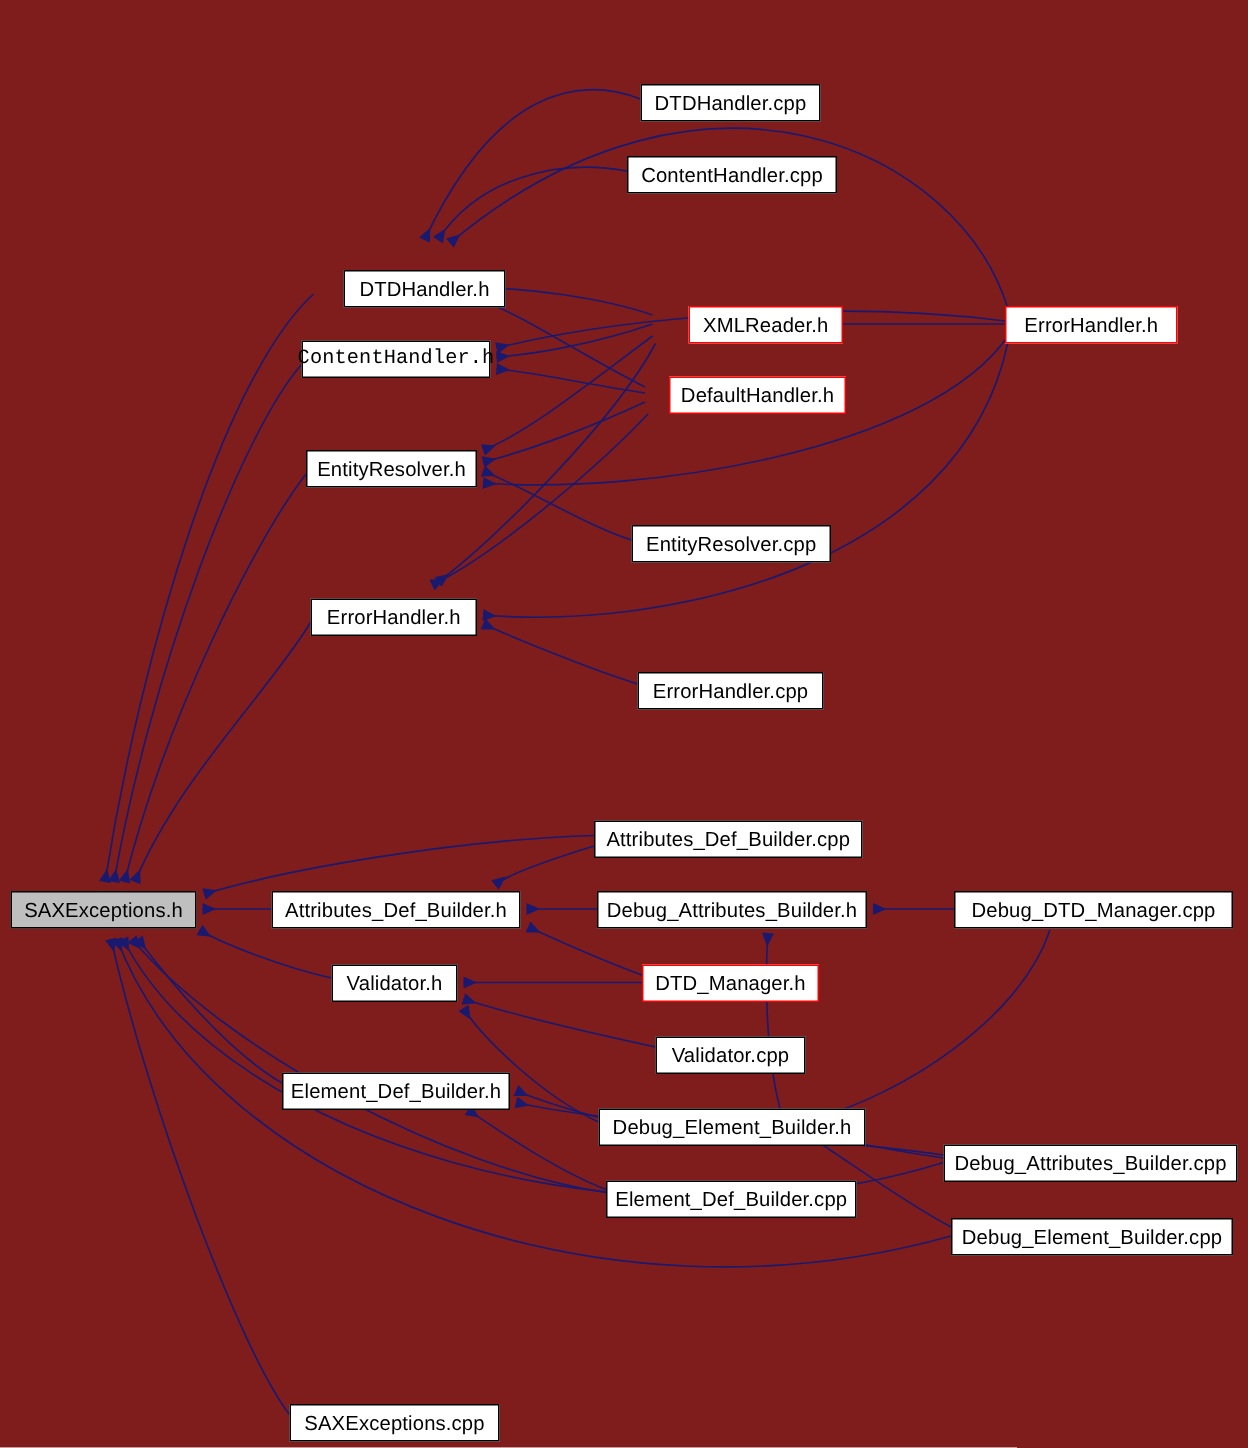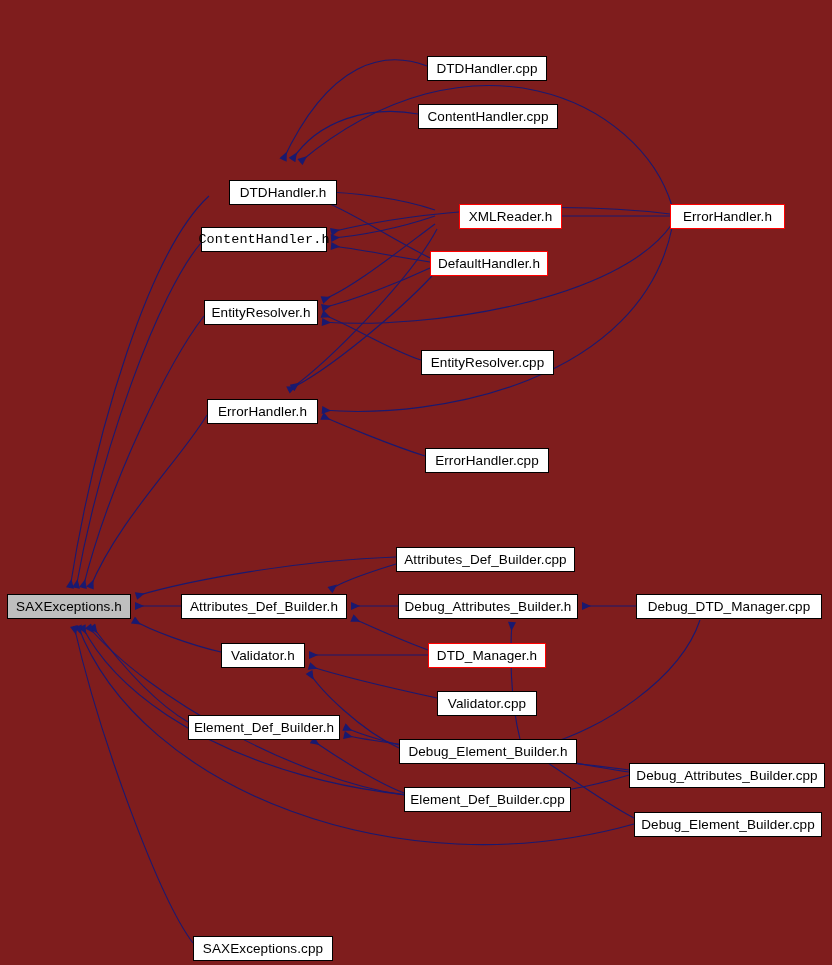--- a/index.html
+++ b/index.html
@@ -118,21 +118,21 @@
       </div>
       <div class="node red" style="left: 435px; top: 204px; width: 103px; height: 25px; margin-left: 24px;">
         <span class="node-label">XMLReader.h</span>
       </div>
       <div class="node red" style="left: 670px; top: 204px; width: 115px; height: 25px;">
         <span class="node-label">ErrorHandler.h</span>
       </div>
       <div class="node" style="left: 201px; top: 227px; width: 126px; height: 25px; font-family: Liberation Mono, monospace;">
         <span class="node-label">ContentHandler.h</span>
       </div>
-      <div class="node red" style="left: 430px; top: 251px; width: 118px; height: 25px;">
+      <div class="node red" style="left: 446px; top: 251px; width: 118px; height: 25px;">
         <span class="node-label">DefaultHandler.h</span>
       </div>
       <div class="node" style="left: 204px; top: 300px; width: 114px; height: 25px;">
         <span class="node-label">EntityResolver.h</span>
       </div>
       <div class="node" style="left: 421px; top: 350px; width: 133px; height: 25px;">
         <span class="node-label">EntityResolver.cpp</span>
       </div>
       <div class="node" style="left: 207px; top: 399px; width: 111px; height: 25px;">
         <span class="node-label">ErrorHandler.h</span>

